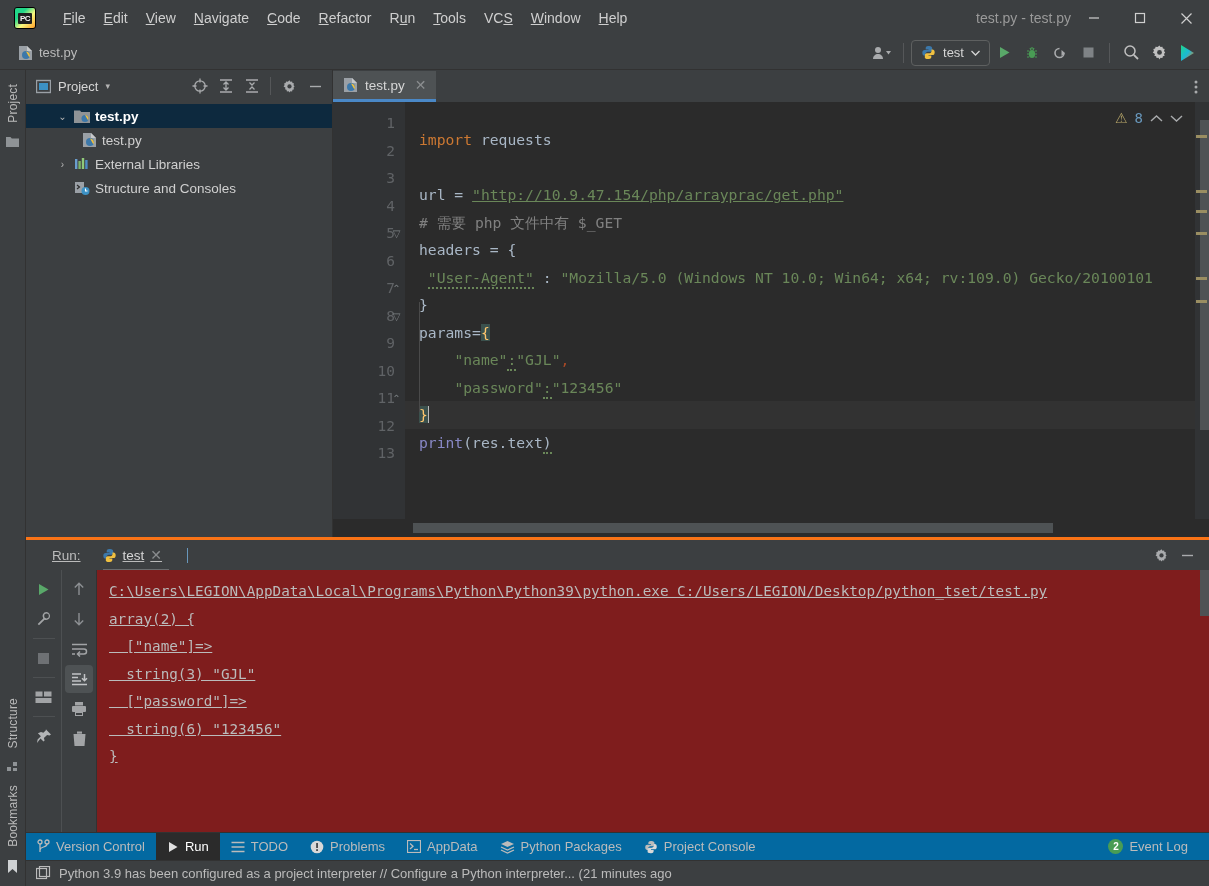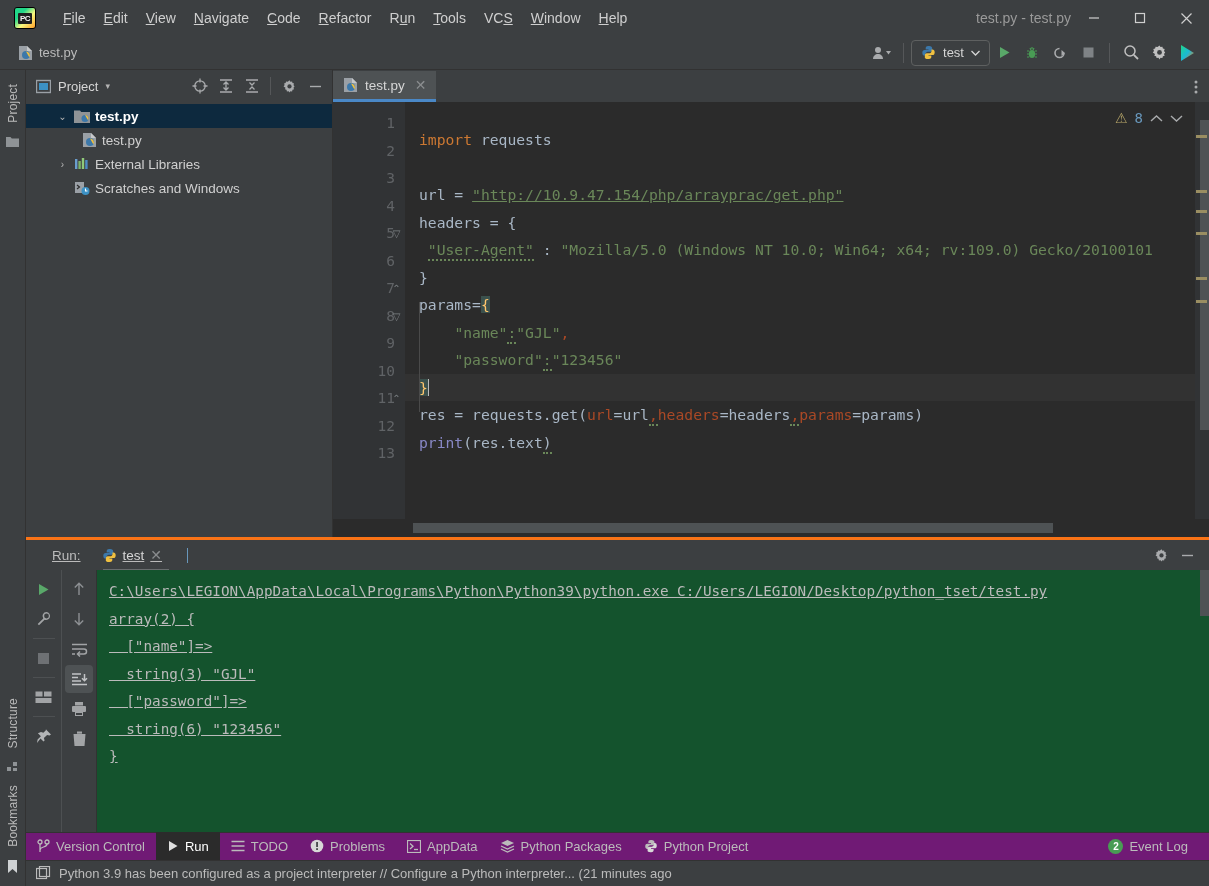--- a/index.html
+++ b/index.html
@@ -111,27 +111,27 @@
   .run-cursor{ width:1px; height:15px; background:#6897bb; margin-left:18px; }
   .run-head .sp{ flex:1; }
   .run-ico{ width:24px; height:24px; display:flex; align-items:center; justify-content:center; color:#a9abad; border-radius:3px; margin-right:2px; }
   .run-body{ flex:1; display:flex; min-height:0; }
   .run-tools{ width:70px; flex:0 0 70px; display:flex; background:#3c3f41; }
   .tcol{ width:35px; display:flex; flex-direction:column; align-items:center; padding-top:5px; gap:2px; }
   .tcol.right{ border-left:1px solid #4d5052; }
   .ticon{ width:28px; height:28px; display:flex; align-items:center; justify-content:center; color:#a2a4a6; border-radius:4px; }
   .ticon.on{ background:#4e5254; }
   .tsep{ width:22px; height:1px; background:#4d5052; margin:3px 0; }
-  .console{ flex:1; background:#14532d; border-left:1px solid #323232; overflow:hidden; position:relative;
+  .console{ flex:1; background:#7f1d1d; border-left:1px solid #323232; overflow:hidden; position:relative;
     font-family:"DejaVu Sans Mono","Liberation Mono",monospace; font-size:14.3px; color:#bbbbbb; padding:8px 0 0 12px; }
   .oline{ height:27.5px; line-height:27.5px; white-space:pre; }
   .cons-scroll{ position:absolute; right:0; top:0; width:9px; height:46px; background:#4e5254; }
 
   
-  .toolwinbar{ height:28px; flex:0 0 28px; background:#701a75; display:flex; align-items:flex-end; border-top:1px solid #323232; }
+  .toolwinbar{ height:28px; flex:0 0 28px; background:#0369a1; display:flex; align-items:center; border-top:1px solid #323232; }
   .twb{ display:flex; align-items:center; gap:6px; height:28px; padding:0 11px; font-size:13px; color:#bbbbbb; }
   .twb.active{ background:#2b2b2b; color:#ffffff; }
   .badge{ width:15px; height:15px; border-radius:50%; background:#499c54; color:#fff; font-size:10px;
     display:flex; align-items:center; justify-content:center; font-weight:bold; }
   .statusbar{ height:26px; flex:0 0 26px; background:#3c3f41; display:flex; align-items:center; font-size:13px; color:#bbbbbb; border-top:1px solid #323232; }
   .sb-msg{ margin-left:10px; display:flex; align-items:center; gap:8px; }
   .sb-right{ display:flex; align-items:center; gap:17px; margin-left:auto; margin-right:12px; }
   svg{ display:block; }
 </style>
 </head>
@@ -359,21 +359,21 @@
               <span class="lbl">External Libraries</span>
             </div>
             <div class="trow">
               <span class="arrow"></span>
               <svg width="16" height="15" viewBox="0 0 16 15">
                   <path d="M1 1h9v11H1z" fill="#9aa0a6"></path>
                   <path d="M3 4l2.5 2L3 8" stroke="#2b2b2b" stroke-width="1.2" fill="none"></path>
                   <circle cx="11.5" cy="10" r="4" fill="#3c91c4"></circle>
                   <path d="M11.5 7.5v2.5h2" stroke="#fff" stroke-width="1.1" fill="none"></path>
                 </svg>
-              <span class="lbl">Scratches and Windows</span>
+              <span class="lbl">Structure and Consoles</span>
             </div>
           </div>
         </div>
 
         <div class="editor">
           <div class="tabrow">
             <div class="etab">
               <svg width="15" height="16" viewBox="0 0 15 16">
                   <path d="M1 1h8l5 5v9H1z" fill="#9aa0a6"></path>
                   <path d="M9 1l5 5H9z" fill="#c6c8ca"></path>
@@ -411,28 +411,28 @@
                 <div class="fold" style="top: 126px;">▽</div>
                 <div class="fold" style="top: 181px;">⌃</div>
                 <div class="fold" style="top: 208.5px;">▽</div>
                 <div class="fold" style="top: 291px;">⌃</div>
               </div>
             <div class="code" id="code">
               <div class="code-vline" style="top:200px;height:110px"></div>
             <div class="cline"><span class="k">import</span> requests</div>
                 <div class="cline"></div>
                 <div class="cline">url = <span class="s url">"http://10.9.47.154/php/arrayprac/get.php"</span></div>
+                <div class="cline"><span class="cm"># 需要 php 文件中有 $_GET</span></div>
                 <div class="cline">headers = {</div>
                 <div class="cline"> <span class="s squig">"User-Agent"</span> : <span class="s">"Mozilla/5.0 (Windows NT 10.0; Win64; x64; rv:109.0) Gecko/20100101</span></div>
                 <div class="cline">}</div>
                 <div class="cline">params=<span class="brace-hl">{</span></div>
                 <div class="cline">    <span class="s">"name"</span><span class="s squig">:</span><span class="s">"GJL"</span><span class="kwarg">,</span></div>
                 <div class="cline">    <span class="s">"password"</span><span class="s squig">:</span><span class="s">"123456"</span></div>
                 <div class="cline cur"><span class="brace-hl">}</span><span class="caret"></span></div>
-                <div class="cline">res = requests.get(<span class="kwarg">url</span>=url<span class="kwarg squig">,</span><span class="kwarg">headers</span>=headers<span class="kwarg squig">,</span><span class="kwarg">params</span>=params)</div>
                 <div class="cline"><span class="fn">print</span>(res.text<span class="squig">)</span></div>
               </div>
 
             <div class="inspect">
               <span class="warn-tri">⚠</span>
               <span class="insp-n">8</span>
               <span>
                 <svg width="13" height="9" viewBox="0 0 13 9">
                     <path d="M1 7 L6.5 2 L12 7" stroke="#a9abad" stroke-width="1.4" fill="none"></path>
                   </svg>
@@ -618,21 +618,21 @@
               <path d="M1 7l6.5 3L14 7" stroke="#bbb" stroke-width="1.3" fill="none"></path>
               <path d="M1 10l6.5 3L14 10" stroke="#bbb" stroke-width="1.3" fill="none"></path>
             </svg>
           <span>Python Packages</span>
         </div>
         <div class="twb">
           <svg width="14" height="14" viewBox="0 0 16 16">
               <path d="M7.8 1C5.4 1 5 2.2 5 3.4v1.3h3v.6H3.8C2.4 5.3 1.4 6.2 1.4 8.3s1 3 2.4 3h1v-1.6c0-1.4 1.2-2.5 2.5-2.5h2.6c1.1 0 2-.9 2-2V3.4C12 2.2 11 1 8.6 1z" fill="#bbb"></path>
               <path d="M8.2 15c2.4 0 2.8-1.2 2.8-2.4v-1.3H8v-.6h4.2c1.4 0 2.4-.9 2.4-3s-1-3-2.4-3h-1v1.6c0 1.4-1.2 2.5-2.5 2.5H6.1c-1.1 0-2 .9-2 2v2.8C4 13.8 5 15 7.4 15z" fill="#d8d8d8"></path>
             </svg>
-          <span>Python Project</span>
+          <span>Project Console</span>
         </div>
         <div class="sp" style="flex:1"></div>
         <div class="twb" style="margin-right:10px">
           <span class="badge">2</span>
           <span>Event Log</span>
         </div>
       </div>
 
       <div class="statusbar">
         <div class="sb-msg">

